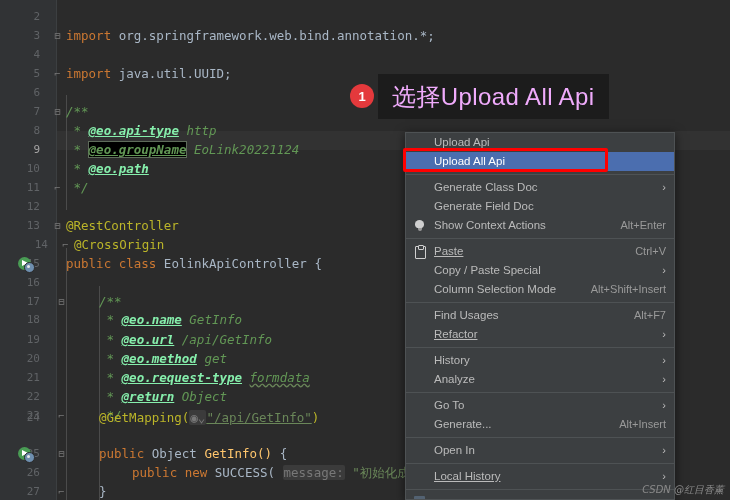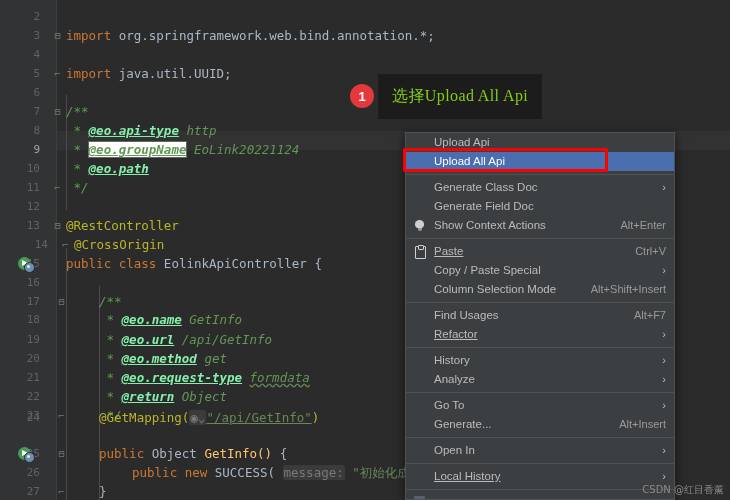--- a/index.html
+++ b/index.html
@@ -30,21 +30,21 @@
         font-family:"DejaVu Sans Mono", monospace;font-size:10px;color:#787878;
         line-height:19px;text-align:center;}
 
   
   .kw{color:#CC7832;}
   .ann{color:#BBB529;}
   .str{color:#6A8759;}
   .cmt{color:#629755;font-style:italic;}
   .doctag{color:#86efac;font-style:italic;font-weight:bold;text-decoration:underline;}
   .doctag-hl{color:#629755;font-style:italic;font-weight:bold;text-decoration:underline;
-      background:#ffffff;box-shadow:0 0 0 1px #5E6B5A;}
+      background:#000000;box-shadow:0 0 0 1px #5E6B5A;}
   .ident{color:#A9B7C6;}
   .cls{color:#A9B7C6;}
   .mth{color:#FFC66D;}
   .hint{color:#787878;background:#3B3B3B;border-radius:2px;padding:0 1px;font-style:normal;}
   .urlstr{color:#6A8759;text-decoration:underline;}
   .wavy{text-decoration:underline;text-decoration-style:wavy;text-decoration-color:#6A8759;}
 
   .runicon{position:absolute;left:18px;width:14px;height:14px;}
   .runicon .circ{position:absolute;left:0;top:0;width:13px;height:13px;border-radius:50%;
       background:#499C54;}
@@ -82,29 +82,29 @@
   
   .cmpico{position:absolute;left:8px;top:3px;width:11px;height:9px;background:#6E8FAF;border-radius:1px;}
 
   
   .redbox{position:absolute;left:403px;top:148px;width:205px;height:24px;
      border:3px solid #FF0000;box-sizing:border-box;border-radius:2px;}
 
   
   .callout{position:absolute;left:378px;top:74px;height:45px;background:#1C1C1C;
      display:flex;align-items:center;padding:0 14px;box-sizing:border-box;}
-  .callout .ctext{font-size:16px;color:#84cc16;white-space:nowrap;letter-spacing:.4px;
-     font-family:Liberation Serif, serif;}
+  .callout .ctext{font-size:24px;color:#f0abfc;white-space:nowrap;letter-spacing:.4px;
+     font-family:Liberation Sans, sans-serif;}
   .badge{position:absolute;left:350px;top:84px;width:24px;height:24px;border-radius:50%;
      background:#E4393C;color:#FFFFFF;font-size:13px;font-weight:bold;
      display:flex;align-items:center;justify-content:center;}
 
   
   .wm{position:absolute;right:6px;bottom:3px;font-size:10px;color:#8A8A8A;
-      font-family:"DejaVu Sans","Liberation Sans",sans-serif;}
+      font-family:"DejaVu Sans","Liberation Sans",sans-serif;font-style:italic;}
 </style>
 </head>
 <body>
 
 <div id="app">
 
   <div class="editor">
     <div class="gutter"></div>
     <div class="gutter-sep"></div>
 

